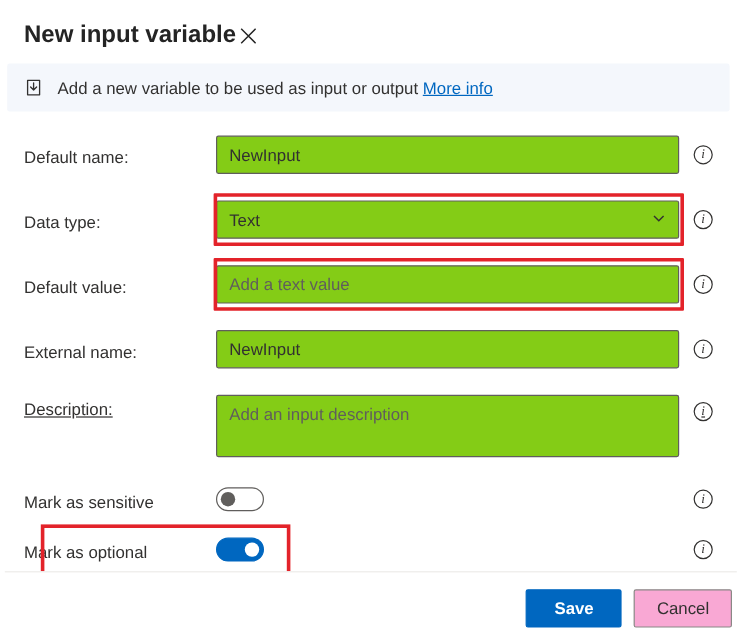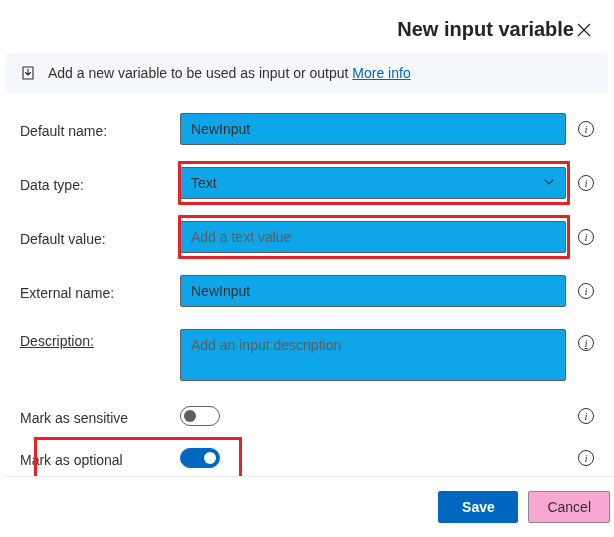--- a/index.html
+++ b/index.html
@@ -14,21 +14,21 @@
     overflow: hidden;
   }
   .dialog {
     width: 614px;
     height: 537px;
     padding: 0;
   }
   .dialog-header {
     display: flex;
     align-items: center;
-    justify-content: flex-end;
+    justify-content: flex-start;
     padding: 18px 20px 12px 20px;
   }
   .dialog-title {
     font-size: 20px;
     font-weight: 600;
     color: #242424;
   }
   .close-btn {
     width: 20px; height: 20px;
     display: flex; align-items: center; justify-content: center;
@@ -92,21 +92,21 @@
   }
   input[type=text], .select, textarea {
     width: 100%;
     height: 32px;
     border: 1px solid #605e5c;
     border-radius: 2px;
     padding: 5px 10px;
     font-family: inherit;
     font-size: 14px;
     color: #323130;
-    background: #0ea5e9;
+    background: #84cc16;
     outline: none;
   }
   input[type=text]::placeholder, textarea::placeholder { color: #605e5c; }
   textarea {
     height: 52px;
     resize: none;
     padding-top: 7px;
   }
   .select {
     display: flex;

